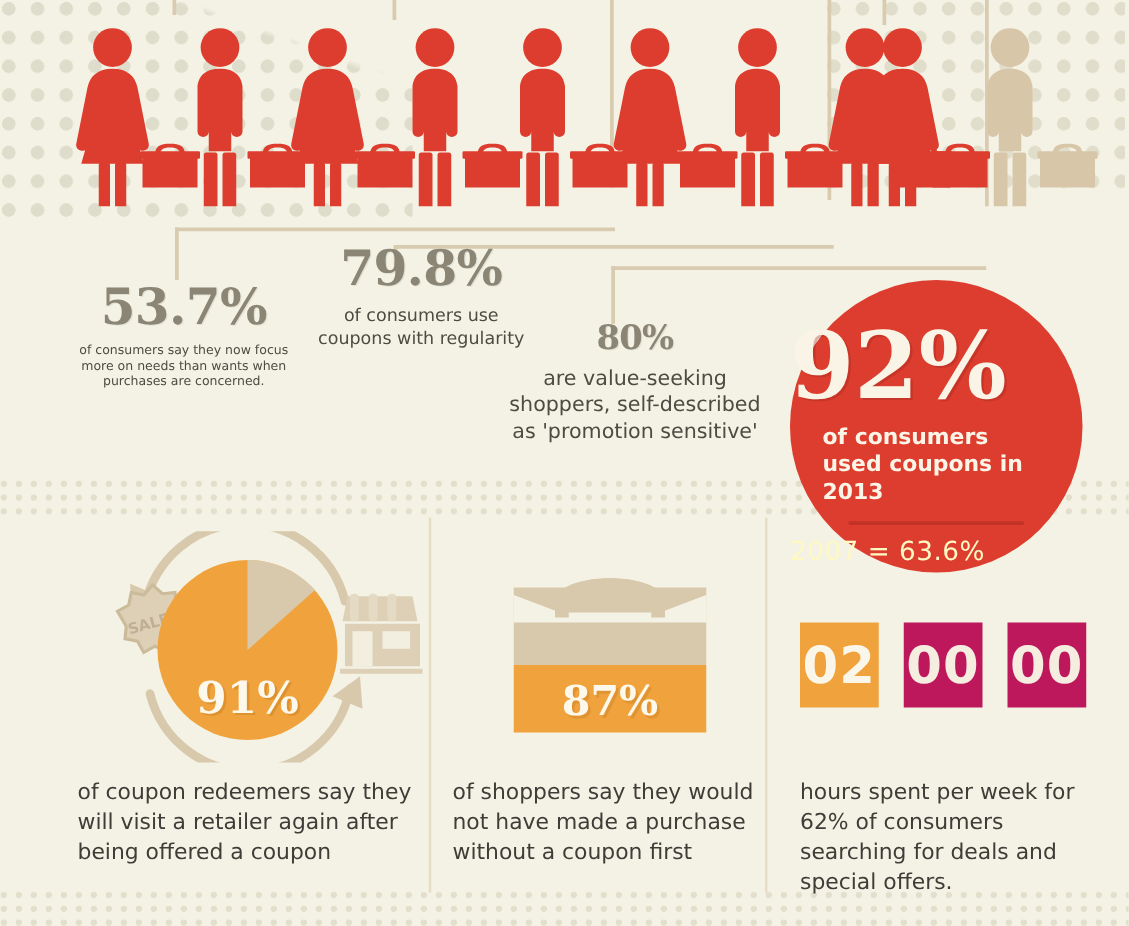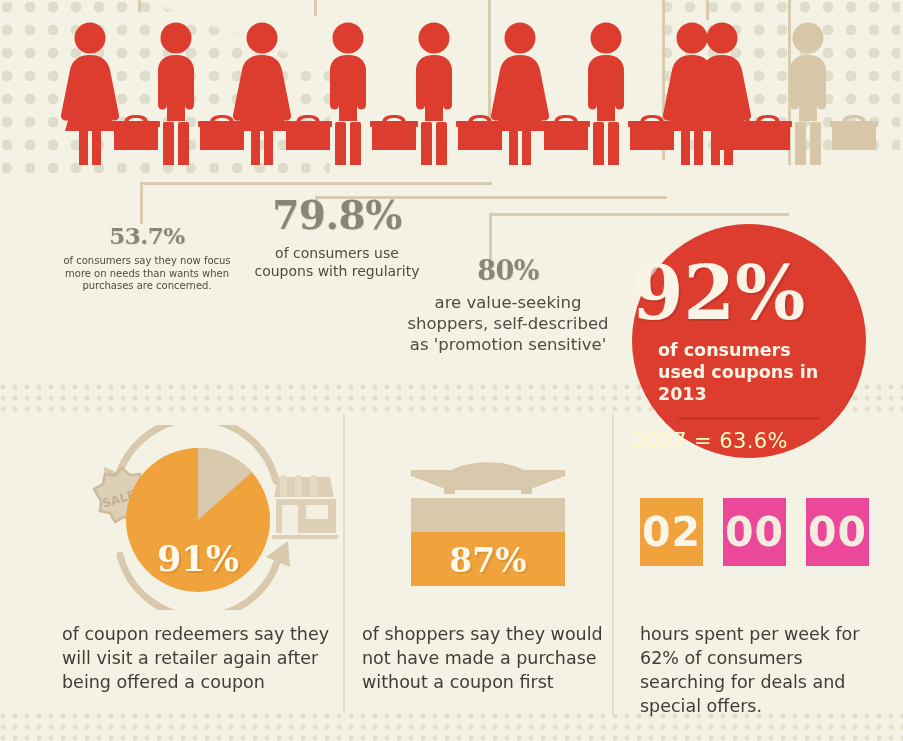--- a/index.html
+++ b/index.html
@@ -84,21 +84,21 @@
     color:#fdf8ec;text-shadow:2px 2px 0 rgba(180,110,20,0.28);
   }
 
   .timer{position:absolute;display:flex;gap:20px;}
   .digit{
     width:63px;height:68px;display:flex;align-items:center;justify-content:center;
     font-family:"DejaVu Sans", sans-serif;font-weight:bold;font-size:41px;
     color:#fbf6ea;letter-spacing:1px;
   }
   .digit.on{background:#f0a33c;}
-  .digit.off{background:#ec4899;color:#f4ede0;}
+  .digit.off{background:#be185d;color:#f4ede0;}
 </style>
 </head>
 <body>
 
 <div class="stage">
 
   <div class="corner-dots"></div>
   <div class="corner-mask"></div>
   <div class="band-dots-right" style="left:660px;top:0px;height:160px;"></div>
   <div class="dot-band small" style="top:384px;height:28px;"></div>
@@ -166,21 +166,21 @@
           <use href="#bag" x="744" y="110"></use>
       </g>
       <g fill="#d8c6a9">
         <use href="#mal" x="778" y="22"></use>
           <use href="#bag" x="830" y="110"></use>
       </g>
     </svg>
   </div>
 
   <div class="stat" style="left:62px;top:222px;width:170px;">
-    <div class="big" style="font-size:23px;">53.7%</div>
+    <div class="big" style="font-size:40px;">53.7%</div>
     <div class="desc" style="font-size:10px;margin-top:6px;">of consumers say they now focus more on needs than wants when purchases are concerned.</div>
   </div>
 
   <div class="stat" style="left:252px;top:192px;width:170px;">
     <div class="big" style="font-size:39px;">79.8%</div>
     <div class="desc" style="font-size:14px;margin-top:7px;">of consumers use coupons with regularity</div>
   </div>
 
   <div class="stat" style="left:400px;top:255px;width:216px;">
     <div class="big" style="font-size:27px;">80%</div>

